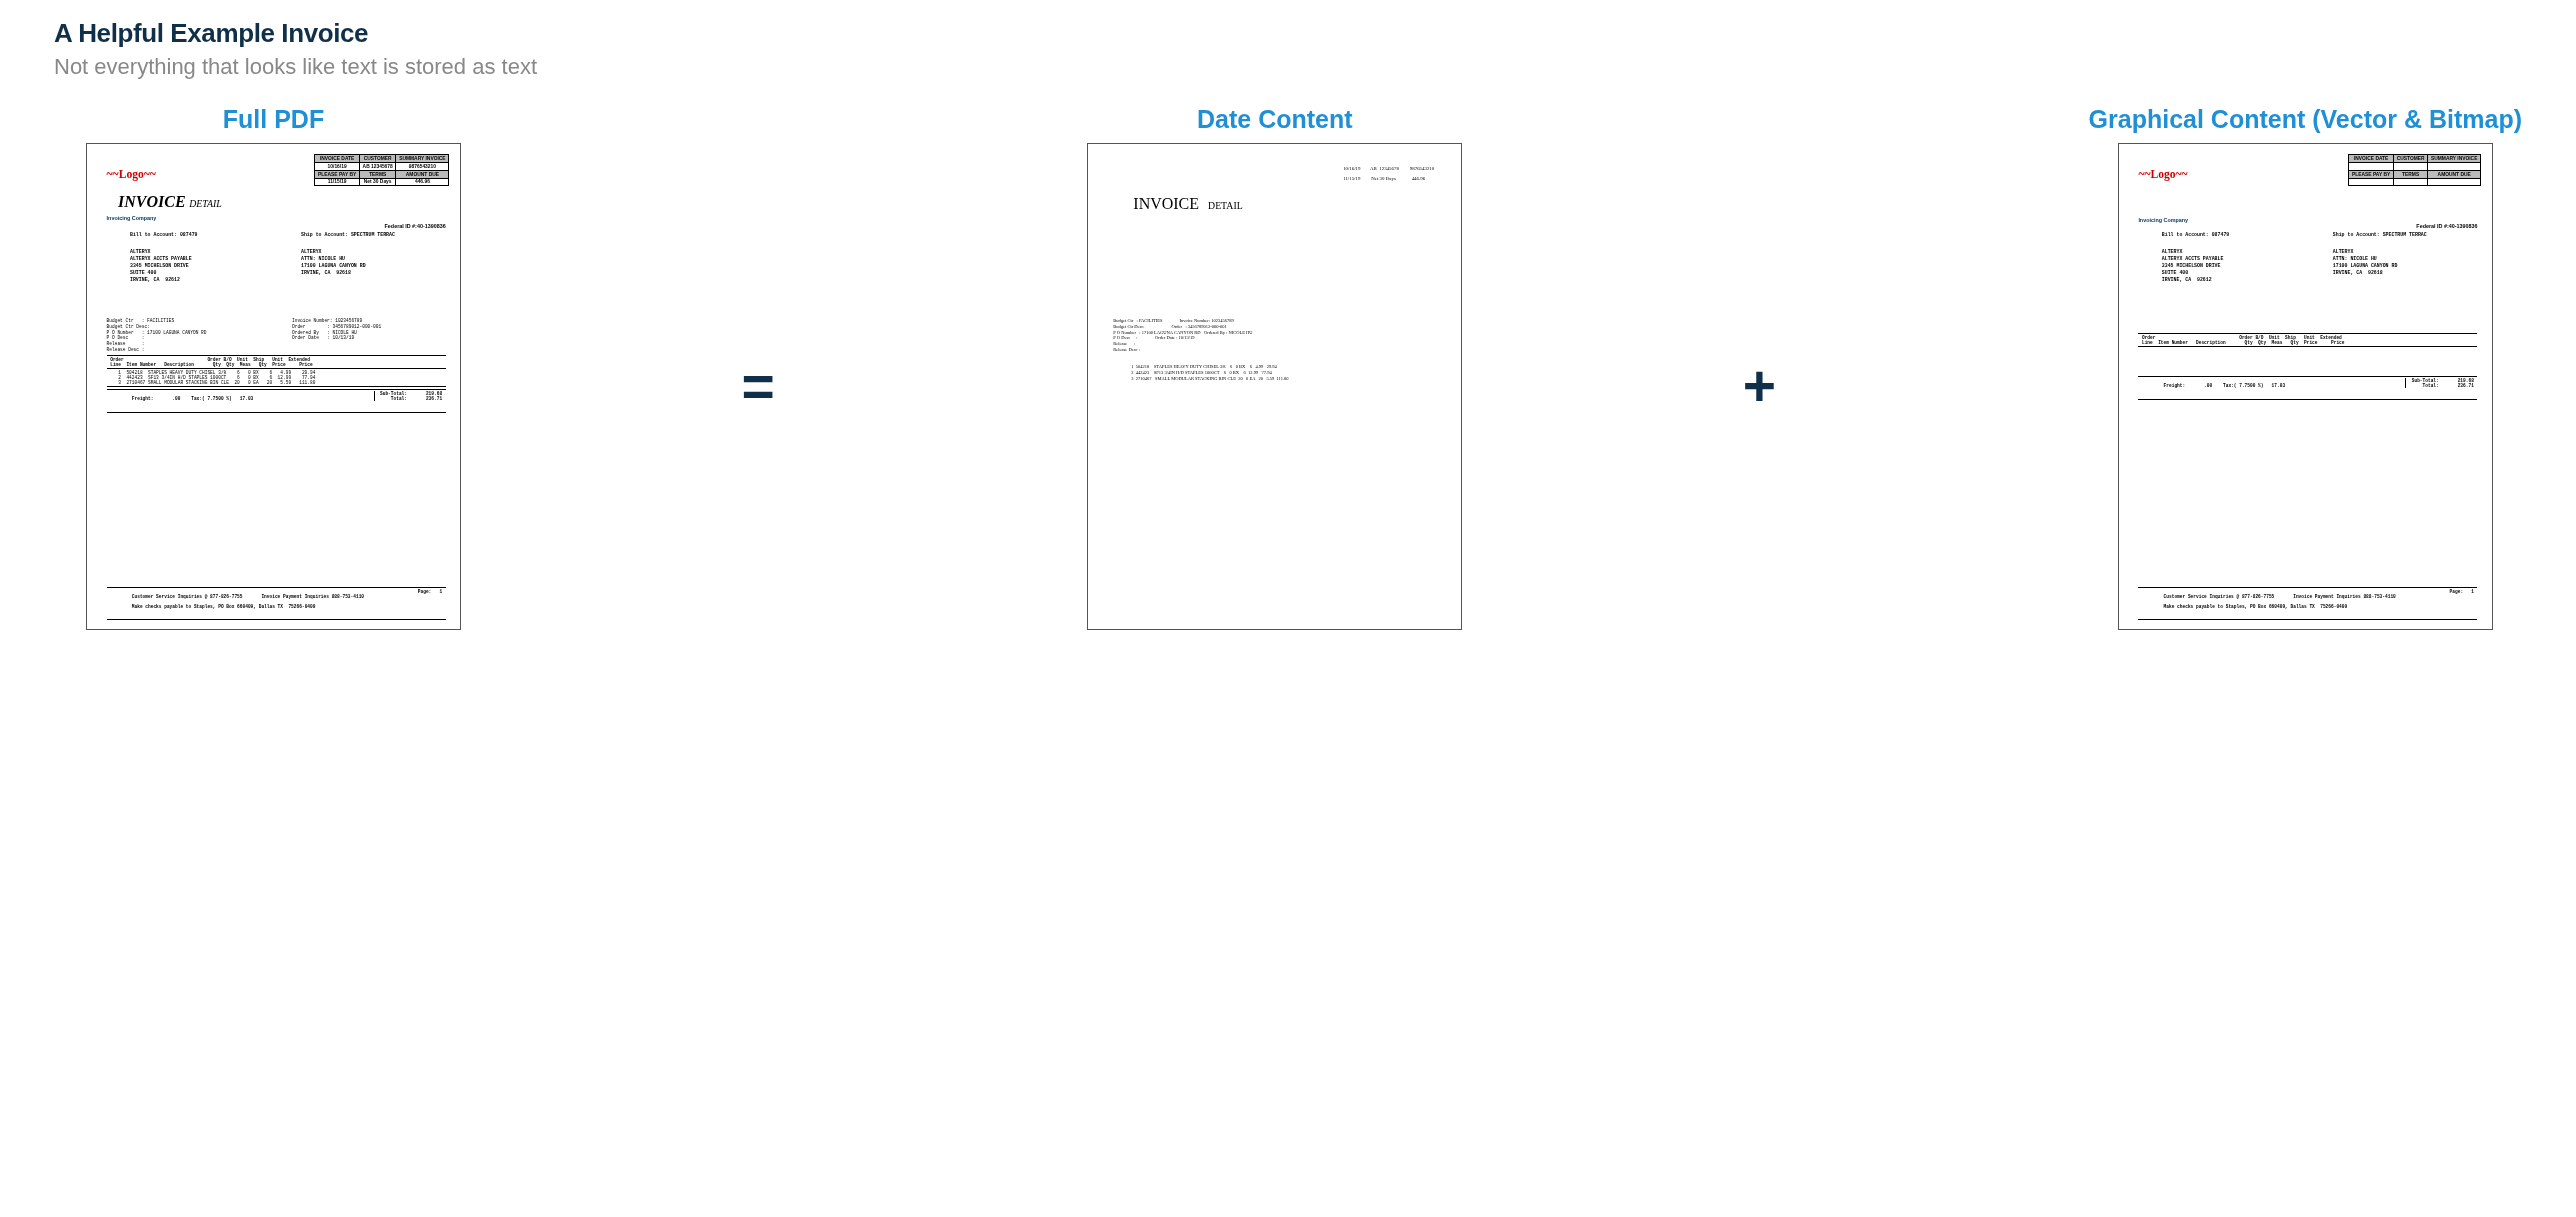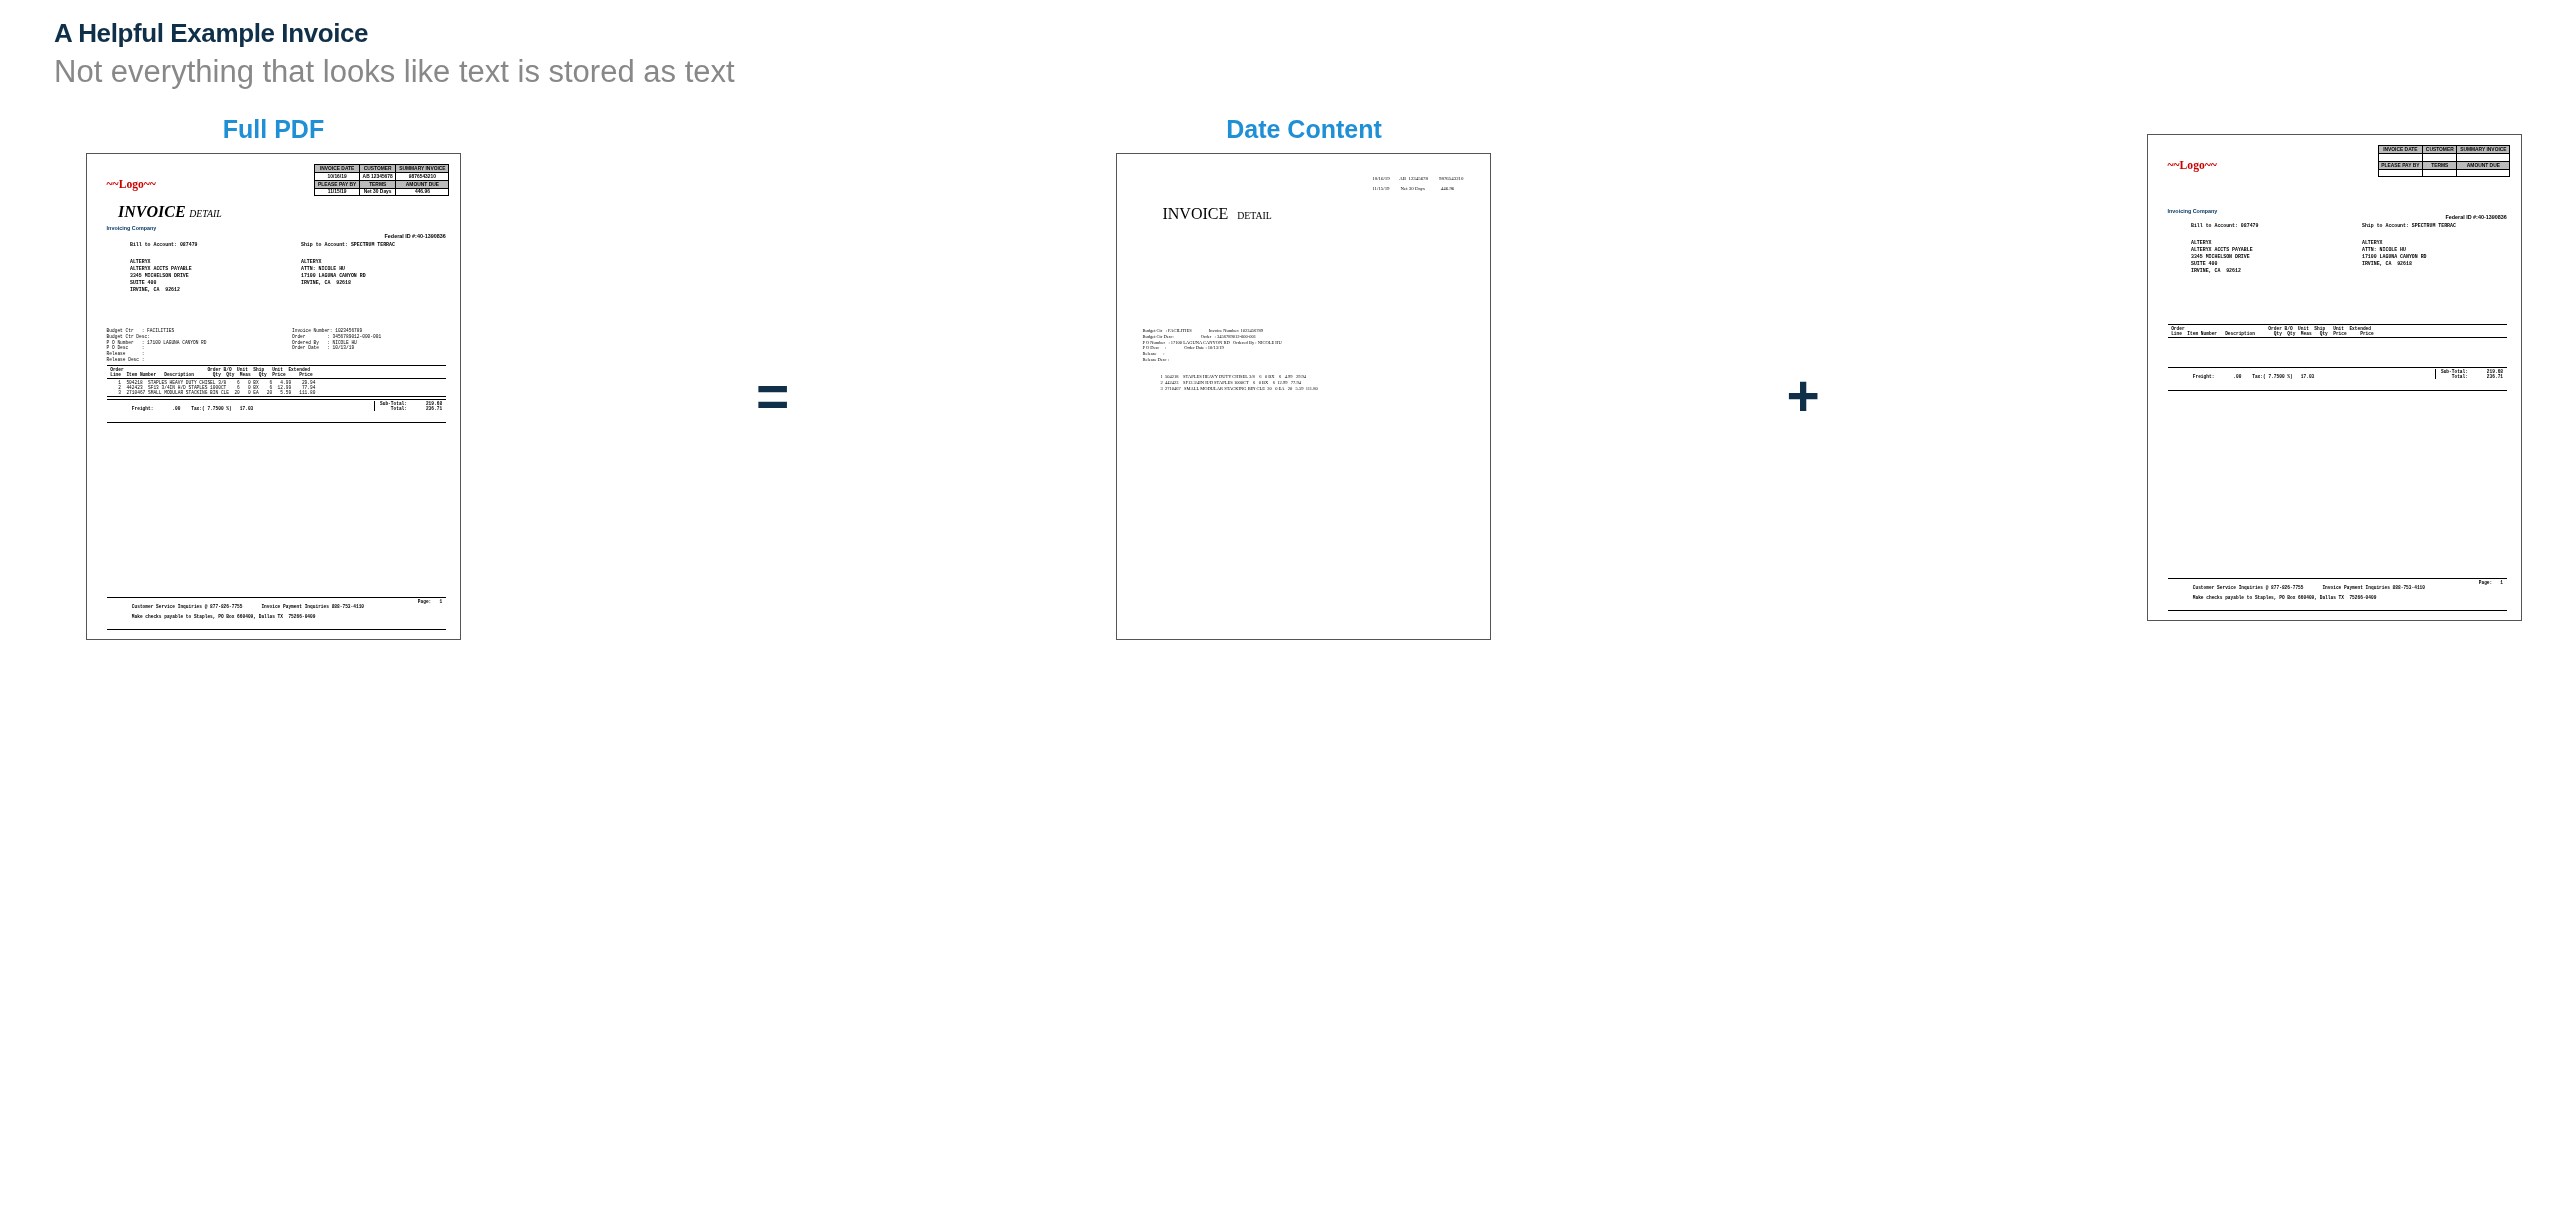--- a/index.html
+++ b/index.html
@@ -10,21 +10,21 @@
     font-size: 12.5px;
     color: #222;
   }
   .title {
     font-size: 26px;
     font-weight: 700;
     color: #10304a;
     letter-spacing: -0.4px;
   }
   .subtitle {
-    font-size: 31px;
+    font-size: 22px;
     color: #888;
     margin-top: 5.4px;
   }
   .row {
     display: flex;
     align-items: center;
     justify-content: space-between;
     margin-top: 25px;
   }
   .col {
@@ -296,20 +296,21 @@
 Release Desc :</div>
       <div class="ln">1  504218    STAPLES HEAVY DUTY CHISEL 3/8    6   0 BX    6   4.99   29.94
 2  442423    SF13 3/4IN H/D STAPLES 1000CT    6   0 BX    6  12.99   77.94
 3  2710467   SMALL MODULAR STACKING BIN CLE  20   0 EA   20   5.59  111.80</div>
     </div>
   </div>
 
   <div class="op">+</div>
 
   <div class="col">
+    <div class="col-label">Graphical Content (Vector &amp; Bitmap)</div>
     <div class="page">
       <div class="logo">~~Logo~~</div>
       <table class="hdrbox">
         <tbody>
             <tr>
               <th>INVOICE DATE</th>
               <th>CUSTOMER</th>
               <th>SUMMARY INVOICE</th>
             </tr>
         <tr>

